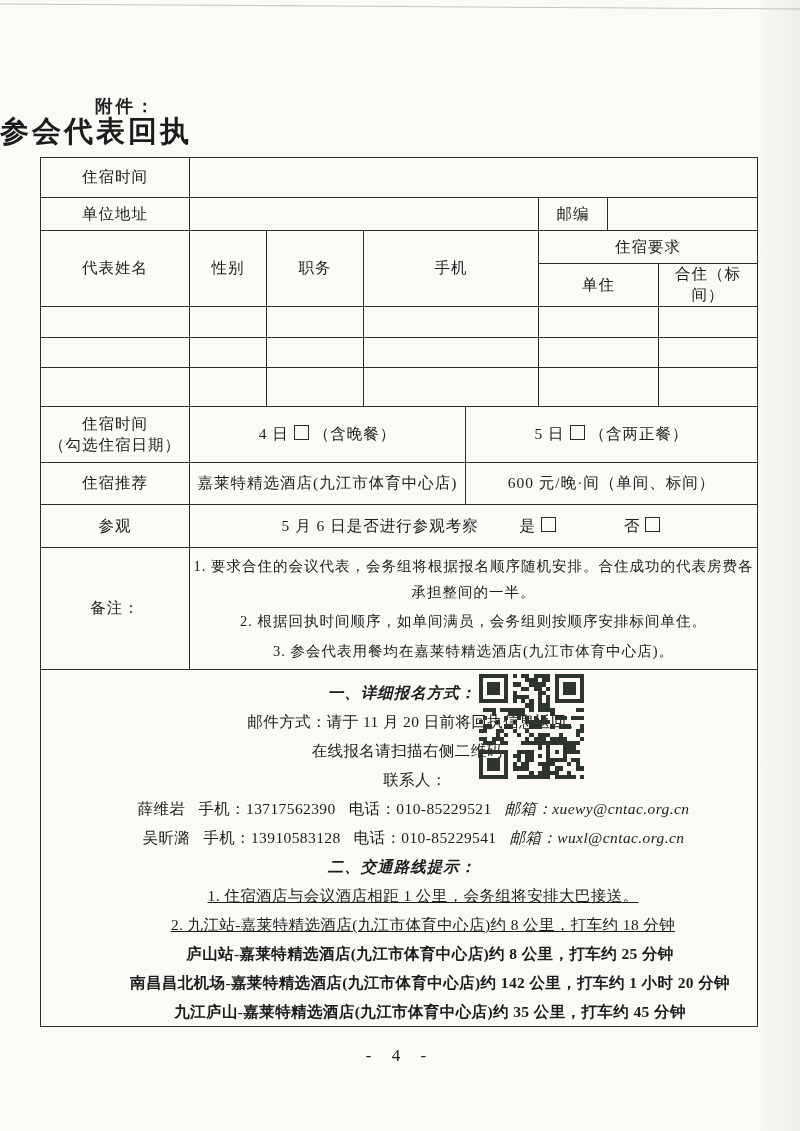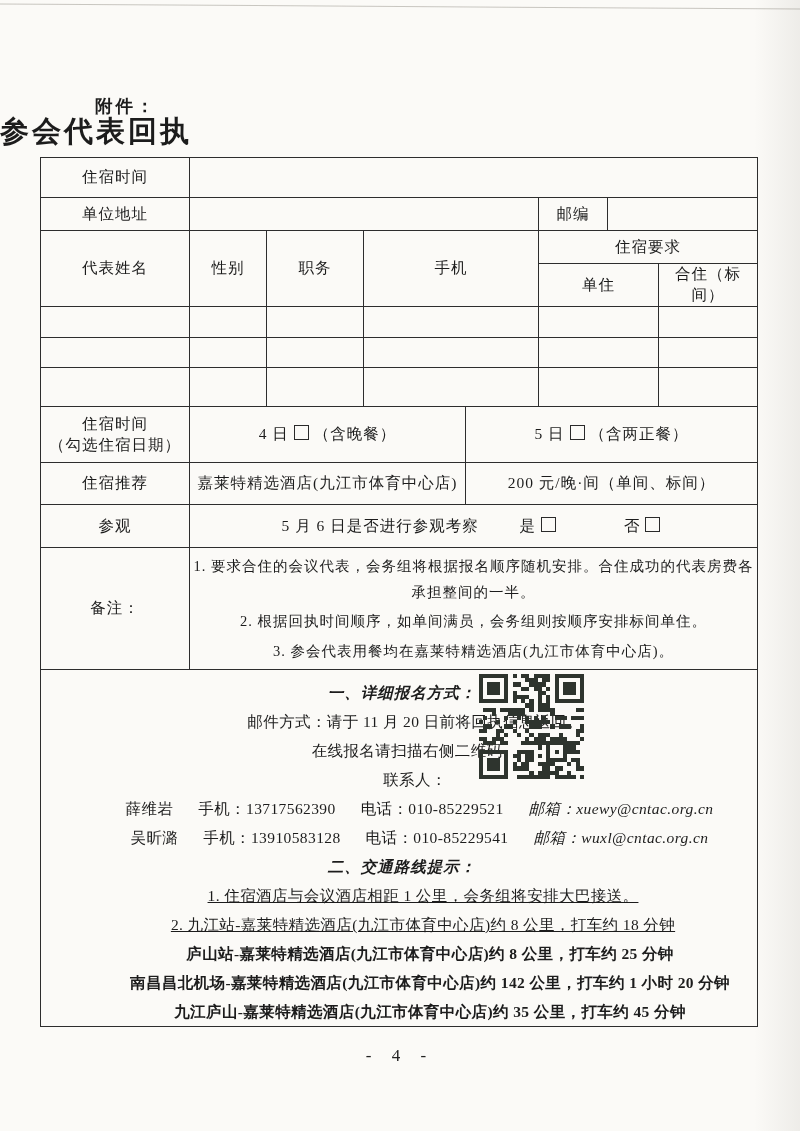--- a/index.html
+++ b/index.html
@@ -60,21 +60,21 @@
   td.bottom-cell{padding:0;vertical-align:top;text-align:left;}
   .bottom-section{
     position:relative;height:356px;line-height:29px;
     padding-top:8px;box-sizing:border-box;font-size:15.5px;
     letter-spacing:.4px;
   }
   .ln{white-space:nowrap;}
   .lv1{margin-left:6px;font-weight:bold;letter-spacing:1px;font-style:italic;}
   .lv2{margin-left:32px;}
   .contact{margin-left:29px;}
-  .contact span{margin-right:13px;margin-left:12px;}
+  .contact span{margin-right:13px;}
   .contact span:last-child{margin-right:0;font-style:italic;}
   .num{margin-left:48px;text-decoration:underline;}
   .cont{margin-left:62px;font-weight:bold;}
   .qr{position:absolute;left:437px;top:4px;}
   .page-number{
     position:absolute;left:0;top:1046px;width:800px;
     text-align:center;font-size:17px;letter-spacing:8px;color:#222;
   }
 </style>
 </head>
@@ -151,21 +151,21 @@
     <td colspan="3">
       <span>4 日</span><span class="cbx"></span><span>（含晚餐）</span>
     </td>
     <td colspan="4">
       <span>5 日</span><span class="cbx"></span><span>（含两正餐）</span>
     </td>
   </tr>
   <tr style="height:42px">
     <td class="lbl">住宿推荐</td>
     <td colspan="3">嘉莱特精选酒店(九江市体育中心店)</td>
-    <td colspan="4">200 元/晚·间（单间、标间）</td>
+    <td colspan="4">600 元/晚·间（单间、标间）</td>
   </tr>
   <tr style="height:43px">
     <td class="lbl">参观</td>
     <td colspan="7" class="visit-cell">
       <span>5 月 6 日是否进行参观考察</span>
       <span class="gap-yes">是</span><span class="cbx"></span>
       <span class="gap-no">否</span><span class="cbx"></span>
     </td>
   </tr>
   <tr style="height:122px">

